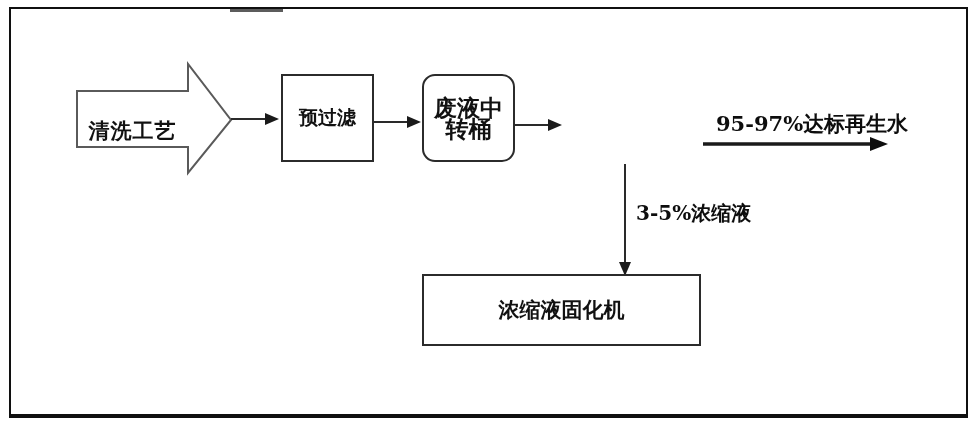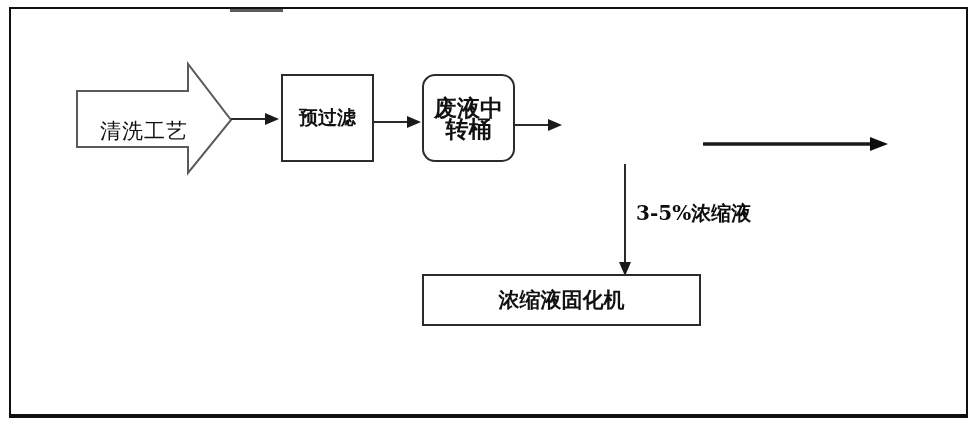--- a/index.html
+++ b/index.html
@@ -50,29 +50,29 @@
     display: flex;
     flex-direction: column;
     align-items: center;
     justify-content: center;
     text-align: center;
     color: #111111;
   }
   .node-prefilter   { left: 281px; top: 74px;  width: 93px;  height: 88px; font-size: 19px; font-weight: 600; }
   .node-transfer    { left: 422px; top: 74px;  width: 93px;  height: 88px; font-size: 23px; font-weight: 600; line-height: 21px; border-radius: 13px; }
   .node-distiller   { left: 563px; top: 73px;  width: 137px; height: 90px; font-size: 18px; font-weight: 600; line-height: 21px; }
-  .node-solidifier  { left: 422px; top: 274px; width: 279px; height: 52px; font-size: 21px; font-weight: 700; }
+  .node-solidifier  { left: 422px; top: 274px; width: 279px; height: 72px; font-size: 21px; font-weight: 700; }
   .source-label {
     position: absolute;
     left: 77px;
     top: 117px;
     width: 111px;
-    text-align: right;
+    text-align: center;
     font-size: 21px;
-    font-weight: 400;
+    font-weight: 700;
     letter-spacing: 1px;
     color: #111111;
   }
   .flow-label {
     position: absolute;
     font-weight: 700;
     color: #0d0d0d;
     white-space: nowrap;
   }
   .label-water       { left: 716px; top: 110px; font-size: 21px; }
@@ -115,16 +115,17 @@
   <div class="node node-transfer">
     <span>废液中</span>
     <span>转桶</span>
   </div>
 
 
   <div class="node node-solidifier">
     <span>浓缩液固化机</span>
   </div>
 
+  <div class="flow-label label-water">95-97%达标再生水</div>
 
   <div class="flow-label label-concentrate">3-5%浓缩液</div>
 
 </div>
 
 </body></html>

